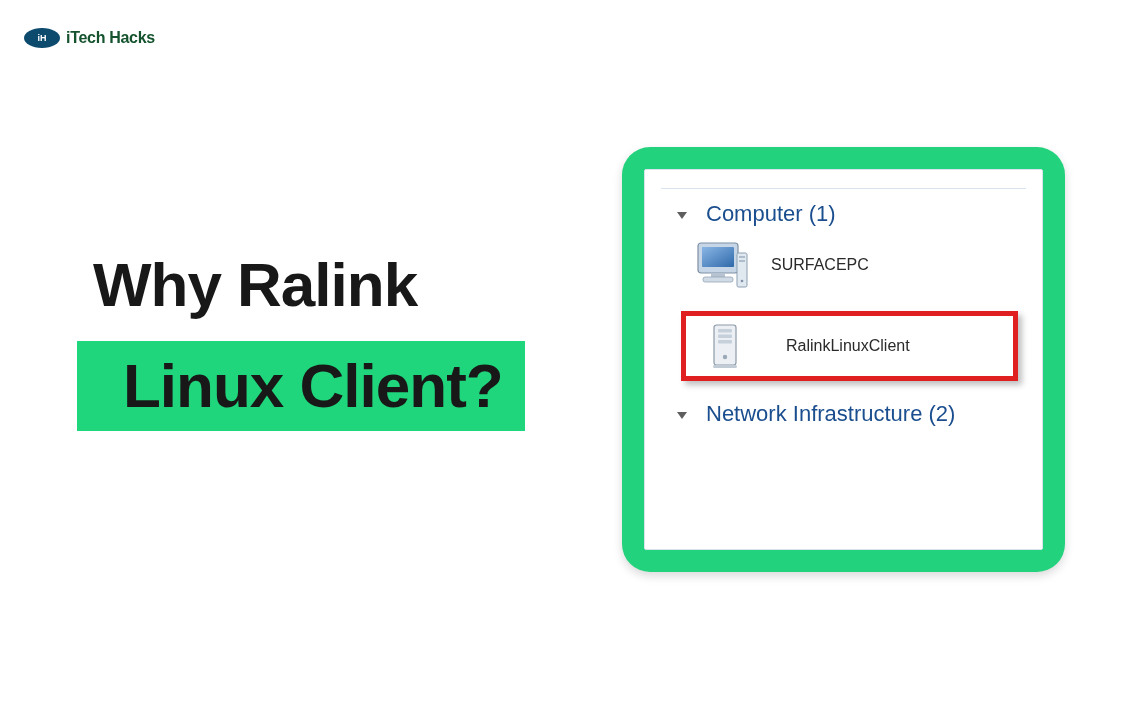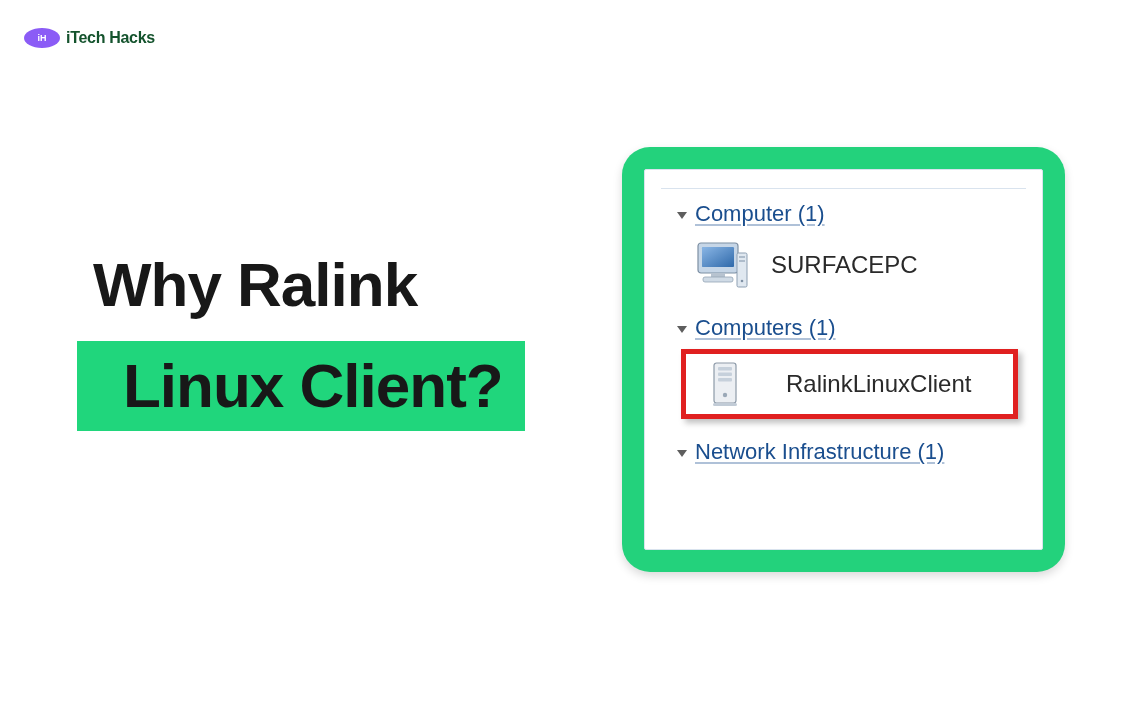--- a/index.html
+++ b/index.html
@@ -15,21 +15,21 @@
       position: absolute;
       top: 28px;
       left: 24px;
       display: flex;
       align-items: center;
       gap: 6px;
     }
     .logo-badge {
       width: 36px;
       height: 20px;
-      background: #8b5cf6;
+      background: #0c4a6e;
       border-radius: 50%;
       display: flex;
       align-items: center;
       justify-content: center;
       color: #fff;
       font-size: 9px;
       font-weight: 700;
     }
     .logo-text {
       font-size: 16px;
@@ -90,43 +90,42 @@
       background: #d9e3ee;
       width: 94%;
       margin: 0 auto;
     }
     .group {
       padding: 4px 0;
     }
     .group-header {
       display: flex;
       align-items: center;
-      gap: 8px;
+      gap: 19px;
       padding: 8px 20px 4px 28px;
       color: #1a4e8e;
       font-size: 22px;
-      text-decoration: underline;
       text-decoration-color: rgba(26,78,142,0.35);
       text-underline-offset: 3px;
       cursor: default;
     }
     .arrow {
       width: 0;
       height: 0;
       border-left: 5px solid transparent;
       border-right: 5px solid transparent;
       border-top: 7px solid #5e5e5e;
       transform: translateY(1px);
     }
     .device-item {
       display: flex;
       align-items: center;
       gap: 20px;
       padding: 8px 12px 8px 44px;
-      font-size: 24px;
+      font-size: 16px;
       color: #2a2a2a;
     }
     .device-icon {
       width: 58px;
       height: 52px;
       display: flex;
       align-items: center;
       justify-content: center;
     }
     .pc-icon svg { width: 58px; height: 52px; }
@@ -184,42 +183,38 @@
                 <stop offset="1" stop-color="#2f69aa"></stop>
               </linearGradient>
             </defs>
           </svg>
         </span>
         <span>SURFACEPC</span>
       </div>
     </div>
 
     <div class="group">
-      <div class="group-header">
-        <span class="arrow"></span>
-        <span>Computers (1)</span>
-      </div>
       <div class="highlight-box">
         <div class="device-item">
           <span class="device-icon tower-icon">
             <svg viewBox="0 0 30 46">
               <rect x="4" y="2" width="22" height="40" rx="2.5" fill="#eceff3" stroke="#8d9aa8" stroke-width="1.2"></rect>
               <rect x="8" y="6" width="14" height="3.5" rx="1" fill="#c6d0db"></rect>
               <rect x="8" y="11.5" width="14" height="3.5" rx="1" fill="#c6d0db"></rect>
               <rect x="8" y="17" width="14" height="3.5" rx="1" fill="#c6d0db"></rect>
               <circle cx="15" cy="34" r="2.2" fill="#9aa8b7"></circle>
               <rect x="3" y="42" width="24" height="3" rx="1.5" fill="#c1cbd6"></rect>
             </svg>
           </span>
           <span>RalinkLinuxClient</span>
         </div>
       </div>
     </div>
 
     <div class="group">
       <div class="group-header">
         <span class="arrow"></span>
-        <span>Network Infrastructure (1)</span>
+        <span>Network Infrastructure (2)</span>
       </div>
     </div>
 
   </div>
 </div>
 
 </body></html>

